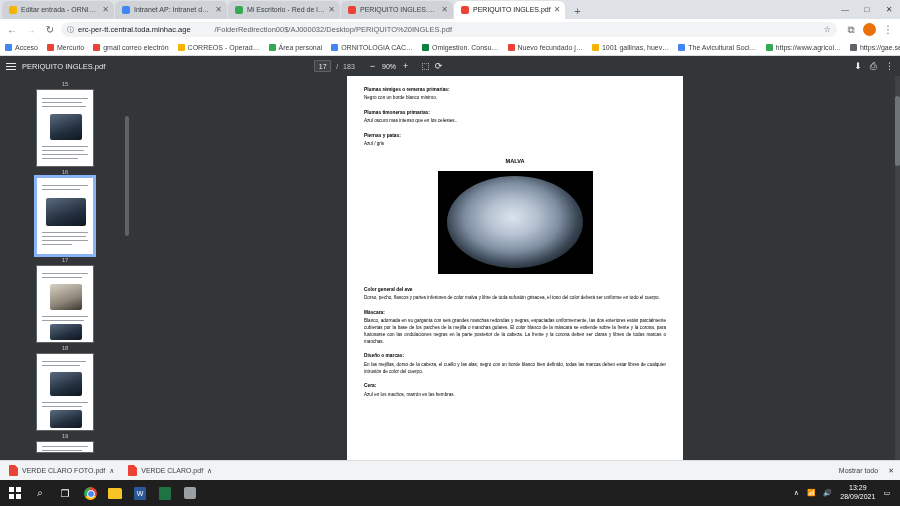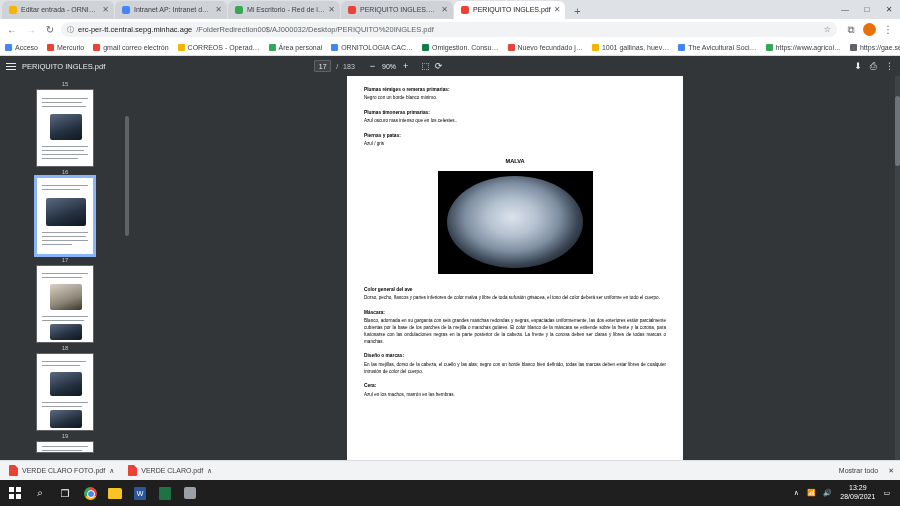--- a/index.html
+++ b/index.html
@@ -65,21 +65,21 @@
     font-size: 10px; color: #5f6368; border-radius: 50%;
   }
   .navbtn.disabled { color: #bdc1c6; }
   .omnibox {
     flex: 1; height: 15px; background: #f1f3f4; border-radius: 8px;
     display: flex; align-items: center; padding: 0 6px; gap: 4px;
     font-size: 7.5px; color: #202124; overflow: hidden; white-space: nowrap;
   }
   .omnibox .lock { font-size: 7px; color: #5f6368; }
   .omnibox .url-host { color: #202124; }
-  .omnibox .url-path { color: #5f6368; }
+  .omnibox .url-path { color: #5f6368; margin-left: 20px; }
   .omnibox-icons { display: flex; align-items: center; gap: 5px; margin-left: auto; }
   .omnibox-icons span { font-size: 8px; color: #5f6368; }
   .toolbar-right { display: flex; align-items: center; gap: 4px; padding-left: 3px; }
   .avatar-circle {
     width: 13px; height: 13px; border-radius: 50%; background: #e8710a;
     color: #fff; font-size: 7px; display: flex; align-items: center; justify-content: center;
   }
 
   
   .bookmarks {
@@ -264,21 +264,21 @@
       <div class="close">✕</div>
     </div>
   </div>
 
   <div class="toolbar">
     <div class="navbtn">←</div>
     <div class="navbtn disabled">→</div>
     <div class="navbtn">↻</div>
     <div class="omnibox">
       <span class="lock">ⓘ</span>
-      <span class="url-host">erc-per-tt.central.sepg.minhac.age</span>
+      <span class="url-host">erc-per-tt.central.toda.minhac.age</span>
         <span class="url-path">/FolderRedirection00$/AJ000032/Desktop/PERIQUITO%20INGLES.pdf</span>
       <span class="omnibox-icons">
         <span>☆</span>
       </span>
     </div>
     <div class="toolbar-right">
       <span class="navbtn">⧉</span>
       <span class="avatar-circle"></span>
       <span class="navbtn">⋮</span>
     </div>

